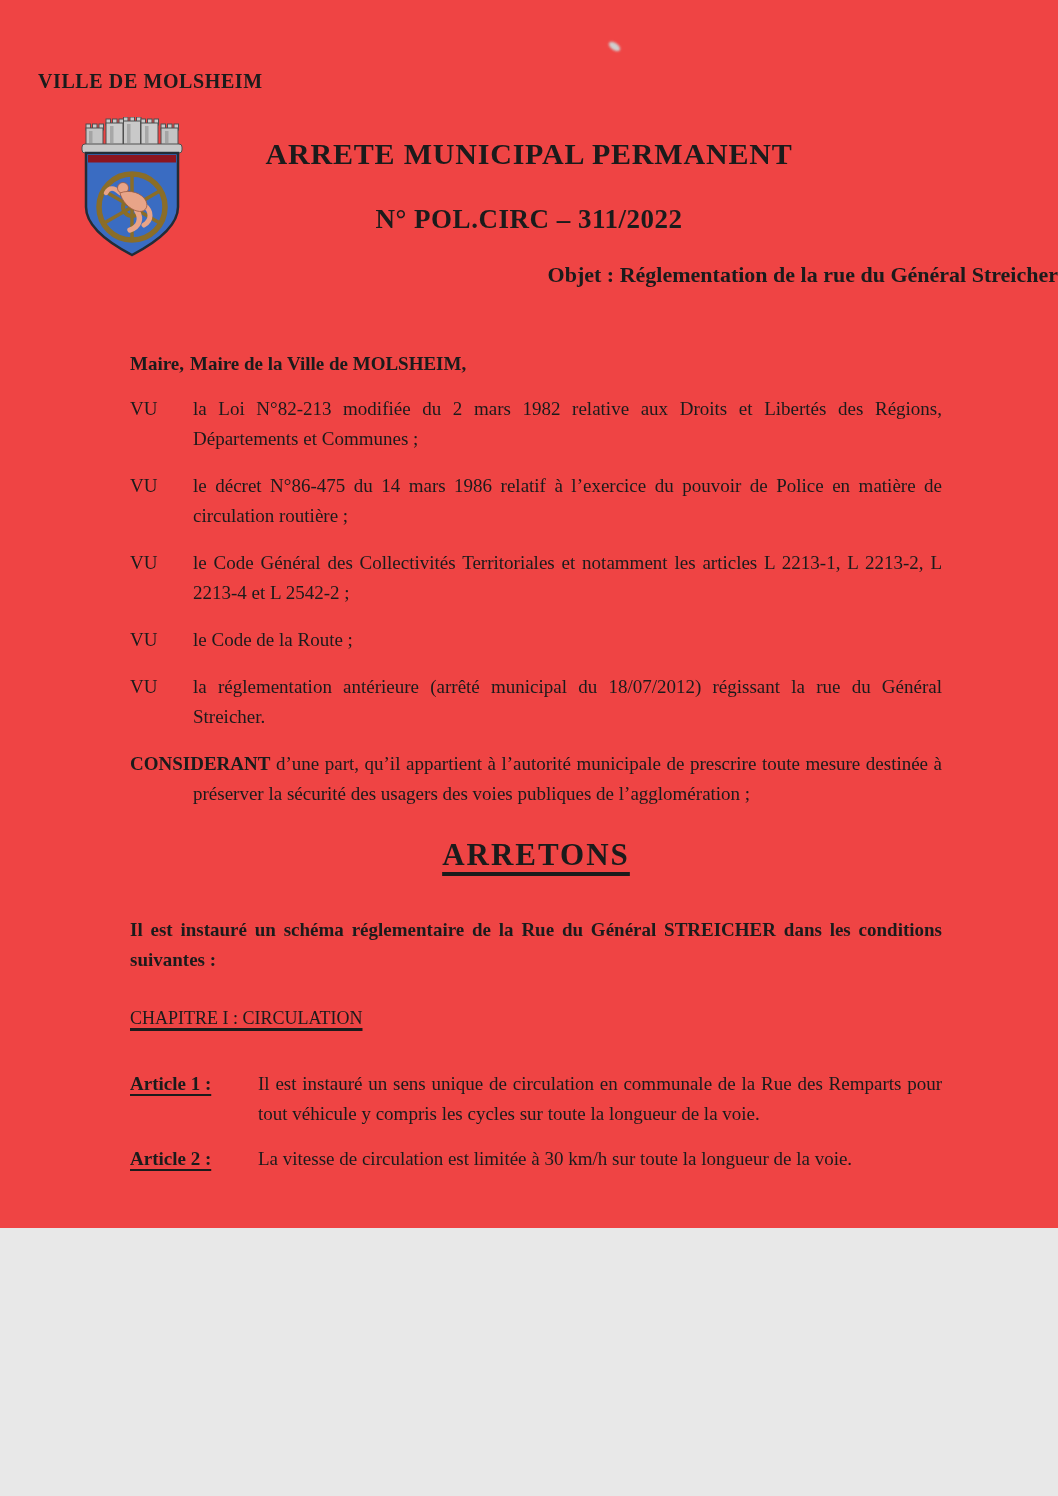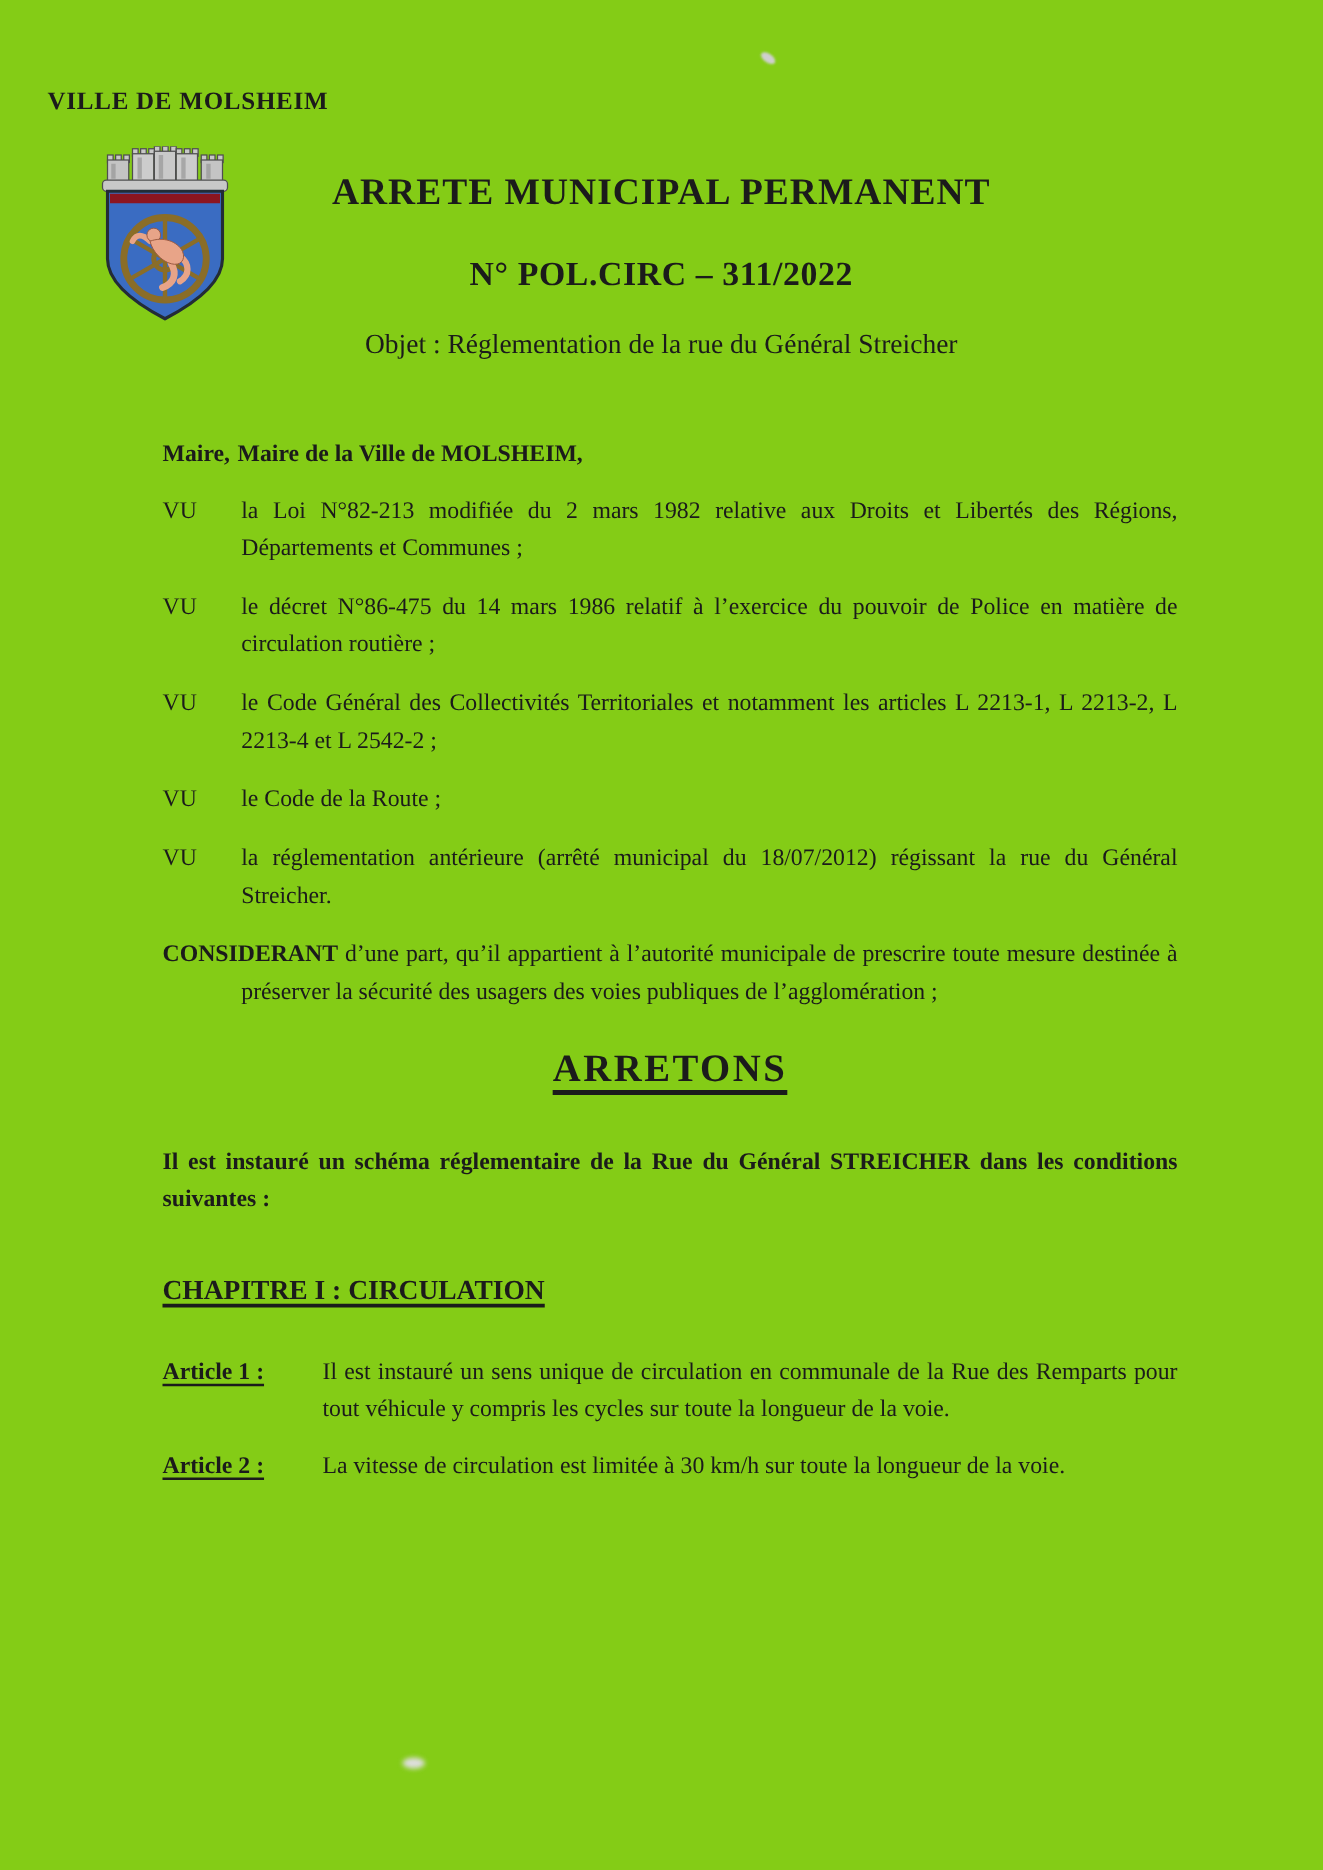--- a/index.html
+++ b/index.html
@@ -1,21 +1,21 @@
 <!DOCTYPE html>
 <html lang="fr"><head>
 <meta charset="utf-8">
 <style>
   * { margin: 0; padding: 0; box-sizing: border-box; }
   html, body { background: #e8e8e8; }
   .page {
     position: relative;
     width: 1058px;
-    height: 1496px;
-    background: #84cc16;
+    height: 1228px;
+    background: #ef4444;
     margin: 0 auto;
     overflow: hidden;
     font-family: "Liberation Serif", serif;
     color: #1b1b1b;
   }
   .city {
     position: absolute;
     left: 38px;
     top: 70px;
     font-size: 20px;
@@ -45,23 +45,23 @@
     text-align: center;
     font-size: 27px;
     font-weight: bold;
     letter-spacing: 0.5px;
   }
   .doc-subject {
     position: absolute;
     top: 262px;
     left: 0;
     width: 100%;
-    text-align: center;
+    text-align: right;
     font-size: 22px;
-    font-weight: normal;
+    font-weight: bold;
   }
   .doc-body {
     position: absolute;
     left: 130px;
     top: 349px;
     width: 812px;
     font-size: 19px;
     line-height: 30px;
     text-align: justify;
   }
@@ -77,27 +77,27 @@
     line-height: 40px;
     font-weight: bold;
     letter-spacing: 2px;
     text-decoration: underline;
     text-decoration-thickness: 4px;
     text-underline-offset: 7px;
     margin-top: 26px;
   }
   .intro { font-weight: bold; margin-top: 40px; font-family: Liberation Serif, serif; }
   .chapter {
-    font-size: 22px;
+    font-size: 18px;
     line-height: 30px;
-    font-weight: bold;
+    font-weight: normal;
     text-decoration: underline;
     text-decoration-thickness: 2.5px;
     text-underline-offset: 4px;
-    margin-top: 42px;
+    margin-top: 28px;
   }
   .article { position: relative; padding-left: 128px; margin-bottom: 15px; }
   .article .hlbl {
     position: absolute; left: 0; top: 0;
     font-weight: bold;
     text-decoration: underline;
     text-decoration-thickness: 2px;
     text-underline-offset: 4px;
   }
   .article-group { margin-top: 36px; }

